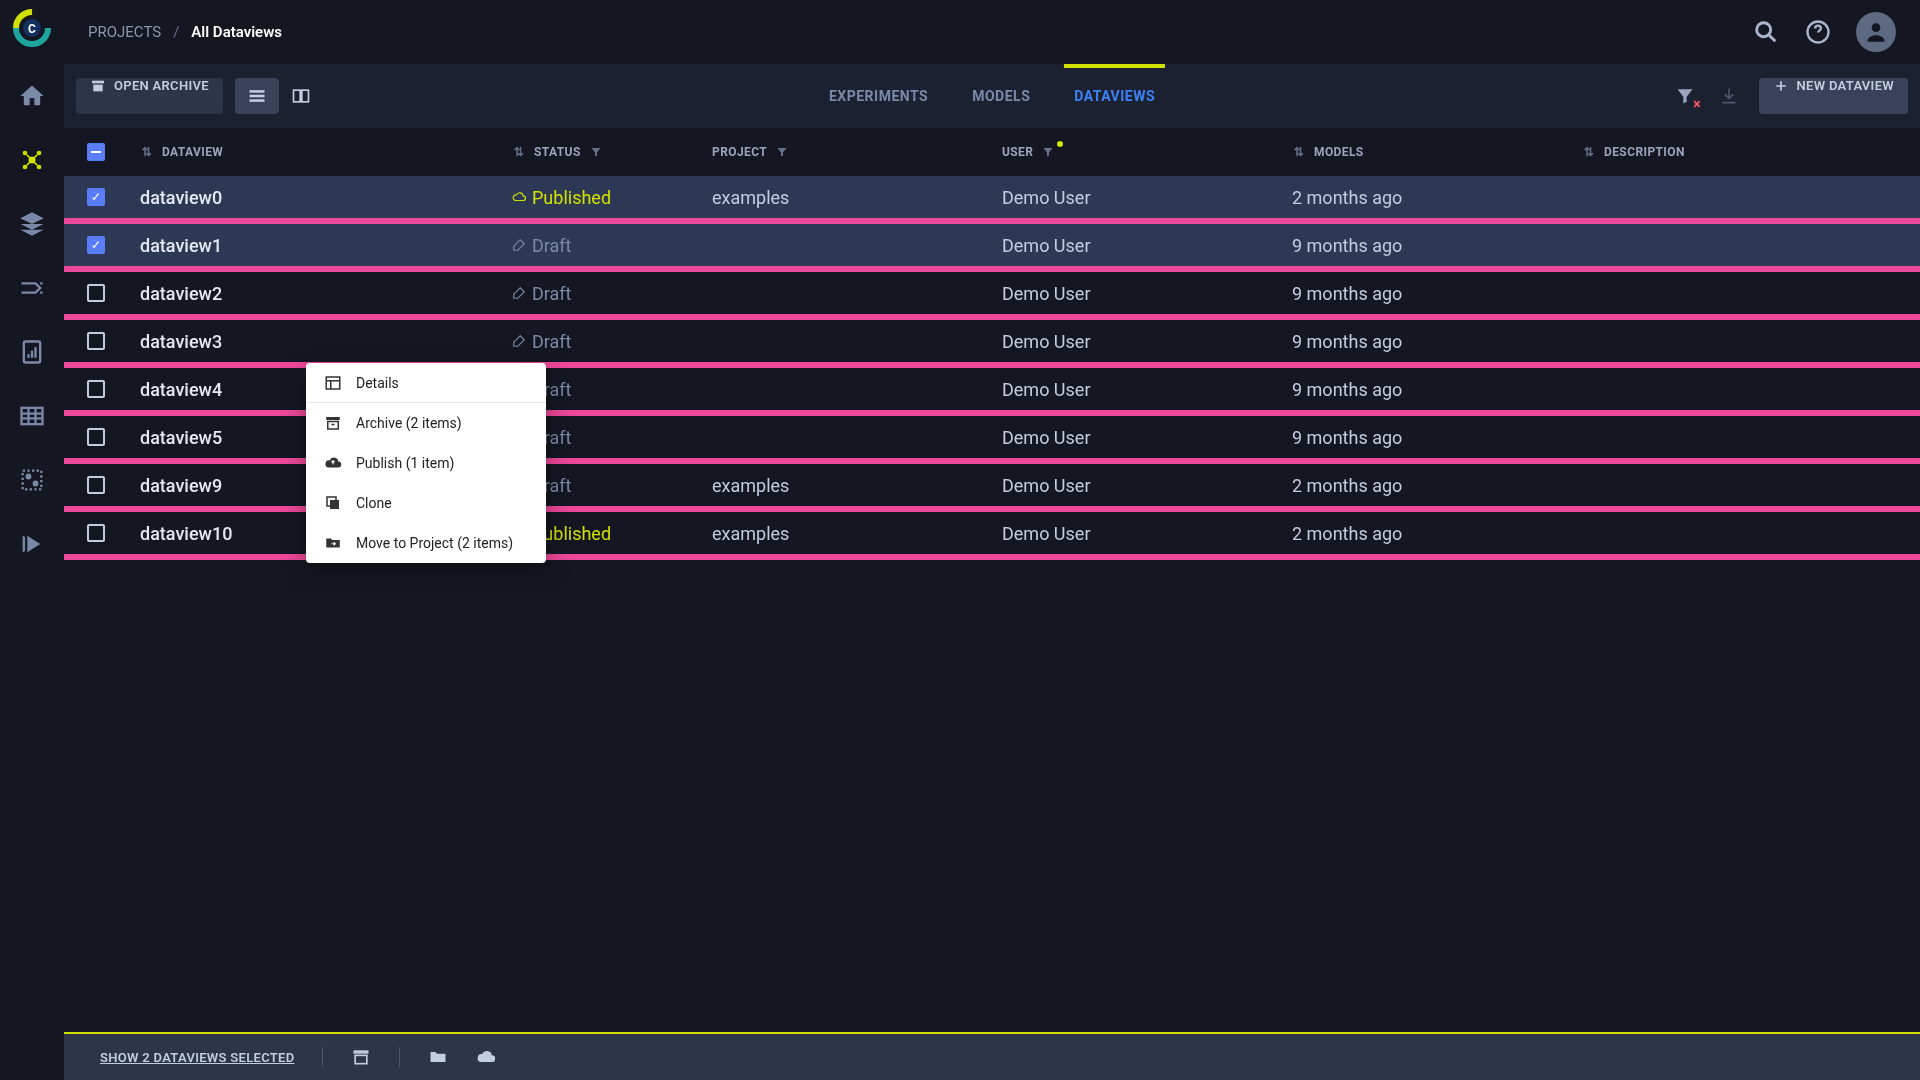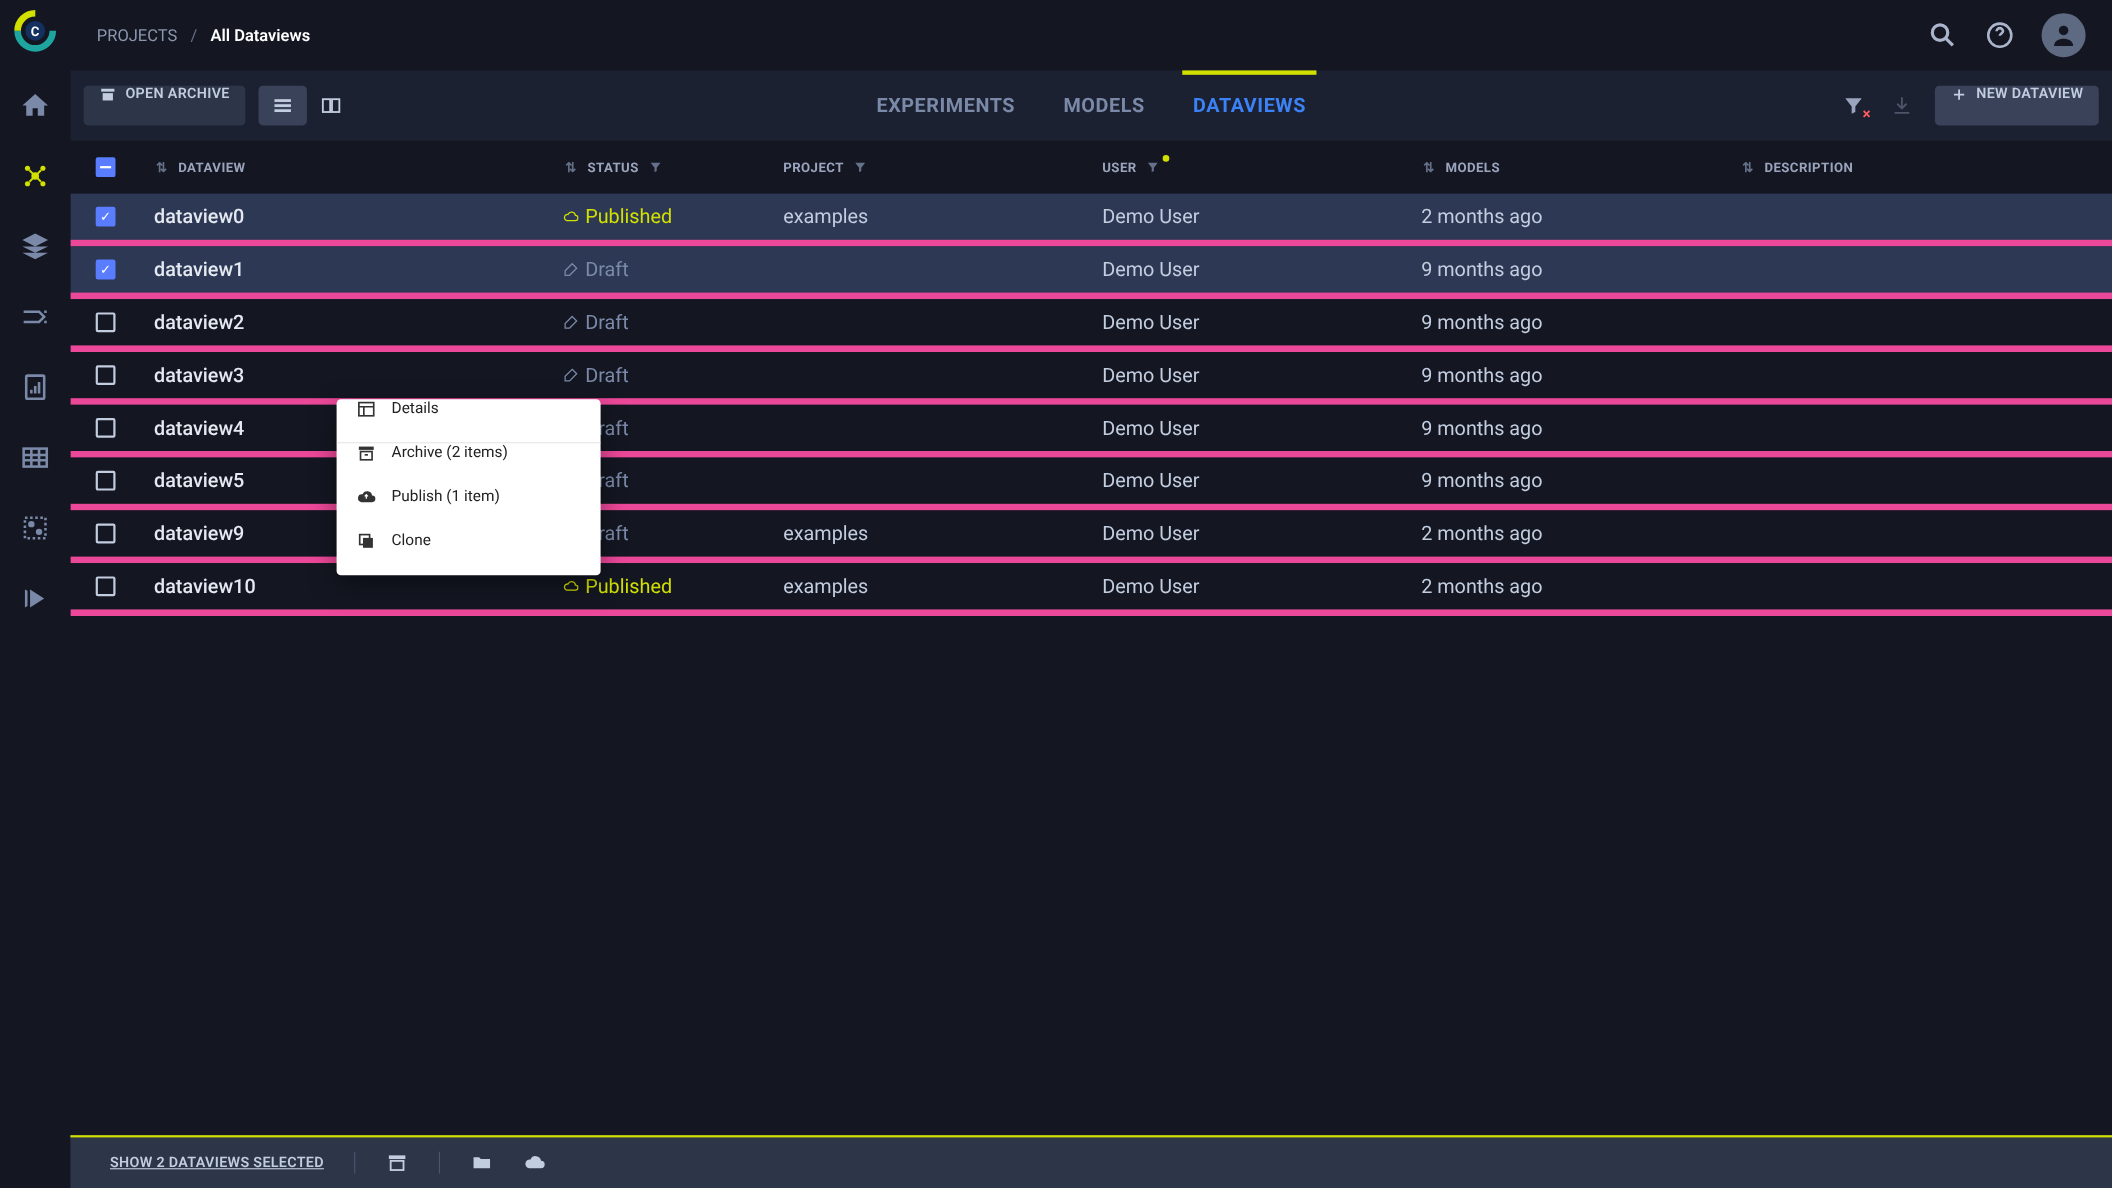--- a/index.html
+++ b/index.html
@@ -22,21 +22,21 @@
 .avatar{width:40px;height:40px;border-radius:50%;background:#5e6a82;display:flex;align-items:center;justify-content:center;color:#141722}
 .toolbar{height:64px;background:#1c2132;display:flex;align-items:center;padding:0 12px;position:relative}
 .btn{height:36px;display:inline-flex;align-items:flex-start;gap:8px;padding:0 14px;border-radius:4px;font-size:13px;font-weight:600;cursor:pointer;color:#c3cde0;letter-spacing:.3px}
 .btn-dark{background:#2d3549}
 .btn-grey{background:#3a4259}
 .btn-grey svg,.btn-dark svg{width:16px;height:16px}
 .view-toggle{display:flex;margin-left:12px;background:#1c2132;border-radius:4px}
 .vt-btn{width:44px;height:36px;display:flex;align-items:center;justify-content:center;color:#c3cde0;cursor:pointer;border-radius:4px}
 .vt-btn.active{background:#3a4259}
 .tabs{position:absolute;left:50%;transform:translateX(-50%);display:flex;gap:44px;height:100%}
-.tab{display:flex;align-items:center;font-size:18px;font-weight:700;color:#7a89a8;cursor:pointer;letter-spacing:.5px;position:relative}
+.tab{display:flex;align-items:center;font-size:14px;font-weight:700;color:#7a89a8;cursor:pointer;letter-spacing:.5px;position:relative}
 .tab.active{color:#3b82f6}
 .tab.active::before{content:"";position:absolute;top:0;left:-10px;right:-10px;height:4px;background:#d2e000}
 .tool-right{margin-left:auto;display:flex;align-items:center;gap:16px}
 .ticon{width:28px;height:28px;display:flex;align-items:center;justify-content:center;color:#9aa4bd;cursor:pointer;position:relative}
 .ticon.disabled{opacity:.4;cursor:default}
 .filter-x::after{content:"×";color:#ff5c5c;position:absolute;bottom:-2px;right:-2px;font-size:14px;font-weight:700}
 .table-wrap{flex:1;overflow:auto;position:relative}
 .thead{height:48px;display:flex;align-items:center;background:#141722;font-size:12px;font-weight:700;color:#9aa4bd;letter-spacing:.4px}
 .col-cb{width:64px;display:flex;justify-content:center}
 .col-name{width:384px;padding-left:12px}
@@ -56,21 +56,21 @@
 .cb.checked{background:#5a7dff;border-color:#5a7dff}
 .cb.checked::after{content:"✓";color:#fff;font-size:12px;line-height:1}
 .cb.semi{background:#5a7dff;border-color:#5a7dff}
 .cb.semi::after{content:"";width:10px;height:2px;background:#fff}
 .status{display:flex;align-items:center;gap:6px}
 .status.pub{color:#d2e000}
 .status.draft{color:#7a89a8}
 .status svg{width:14px;height:14px}
 .name-cell{color:#e5e9f2;font-weight:500}
 .ctx-menu{position:absolute;background:#fff;color:#222;border-radius:4px;box-shadow:0 8px 24px rgba(0,0,0,.4);width:240px;z-index:100;overflow:hidden;font-size:14px}
-.ctx-item{height:40px;display:flex;gap:14px;padding:0 18px;cursor:pointer}
+.ctx-item{height:40px;display:flex;align-items:center;gap:14px;padding:0 18px;cursor:pointer}
 .ctx-item:first-child{border-bottom:1px solid #e5e5e5}
 .ctx-item svg{width:18px;height:18px;color:#333}
 .footer{height:48px;background:#2d3549;display:flex;align-items:center;padding:0 36px;gap:28px;border-top:2px solid #d2e000}
 .footer-text{font-size:13px;font-weight:600;text-decoration:underline;color:#c3cde0;letter-spacing:.3px;cursor:pointer}
 .f-sep{width:1px;height:20px;background:#4a556f}
 .ficon{width:20px;height:20px;color:#c3cde0;cursor:pointer}
 </style>
 </head>
 <body>
 
@@ -426,20 +426,27 @@
               <path d="M12 9v5m-2-3l2-2 2 2" fill="none" stroke="#fff" stroke-width="1.5"></path>
             </svg>
             <span>Publish (1 item)</span>
           </div>
         <div class="ctx-item">
             <svg viewBox="0 0 24 24" fill="currentColor">
               <rect x="8" y="8" width="12" height="12"></rect>
               <rect x="4" y="4" width="12" height="12" fill="none" stroke="currentColor" stroke-width="2"></rect>
             </svg>
             <span>Clone</span>
+          </div>
+        <div class="ctx-item">
+            <svg viewBox="0 0 24 24" fill="currentColor">
+              <path d="M3 6h6l2 2h10v10H3z"></path>
+              <path d="M10 13h5m-2-2l2 2-2 2" fill="none" stroke="#fff" stroke-width="1.5"></path>
+            </svg>
+            <span>Move to Project (2 items)</span>
           </div>
       </div>
     </div>
 
     <div class="footer">
       <span class="footer-text">SHOW 2 DATAVIEWS SELECTED</span>
       <div class="f-sep"></div>
       <div class="ficon"><svg viewBox="0 0 24 24" fill="currentColor">
             <rect x="3" y="4" width="18" height="4"></rect>
             <rect x="5" y="10" width="14" height="10" fill="none" stroke="currentColor" stroke-width="2"></rect>

